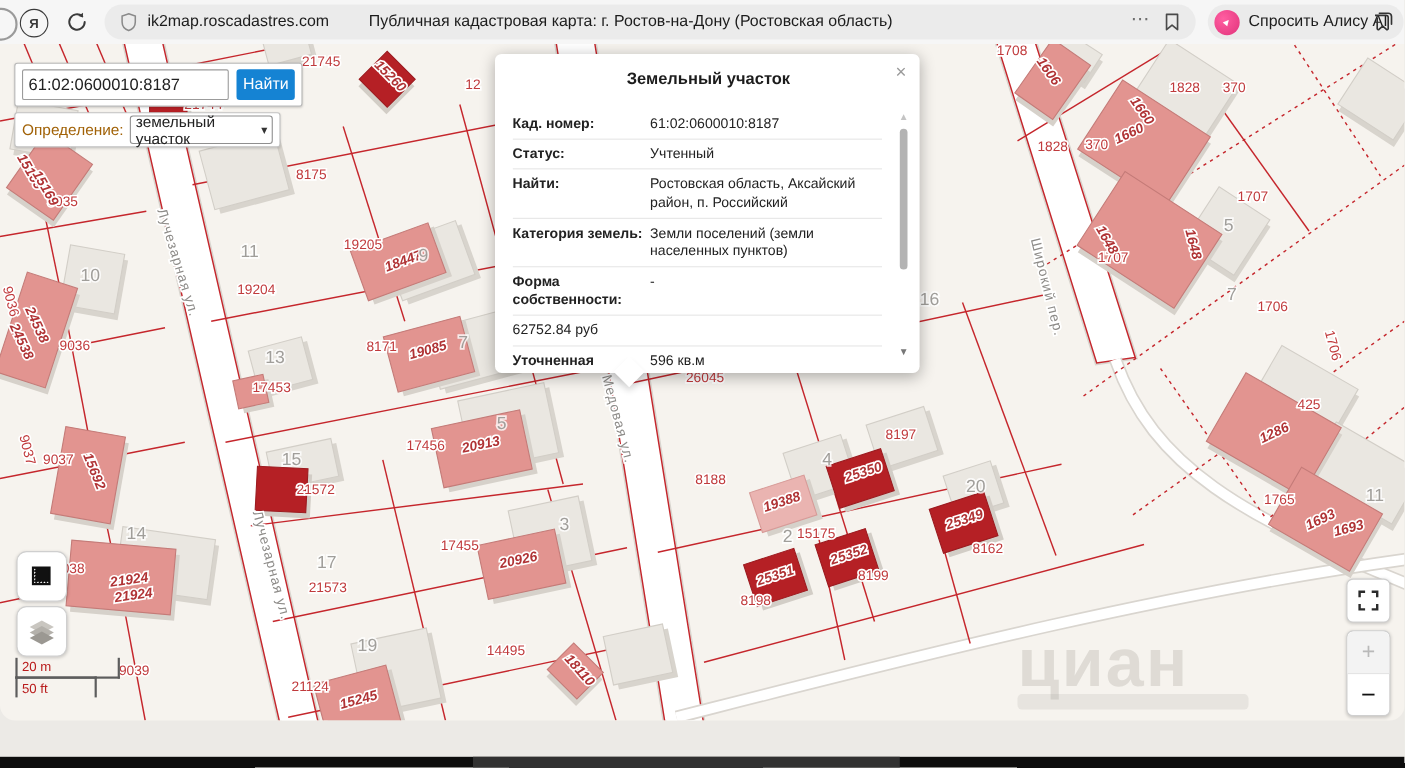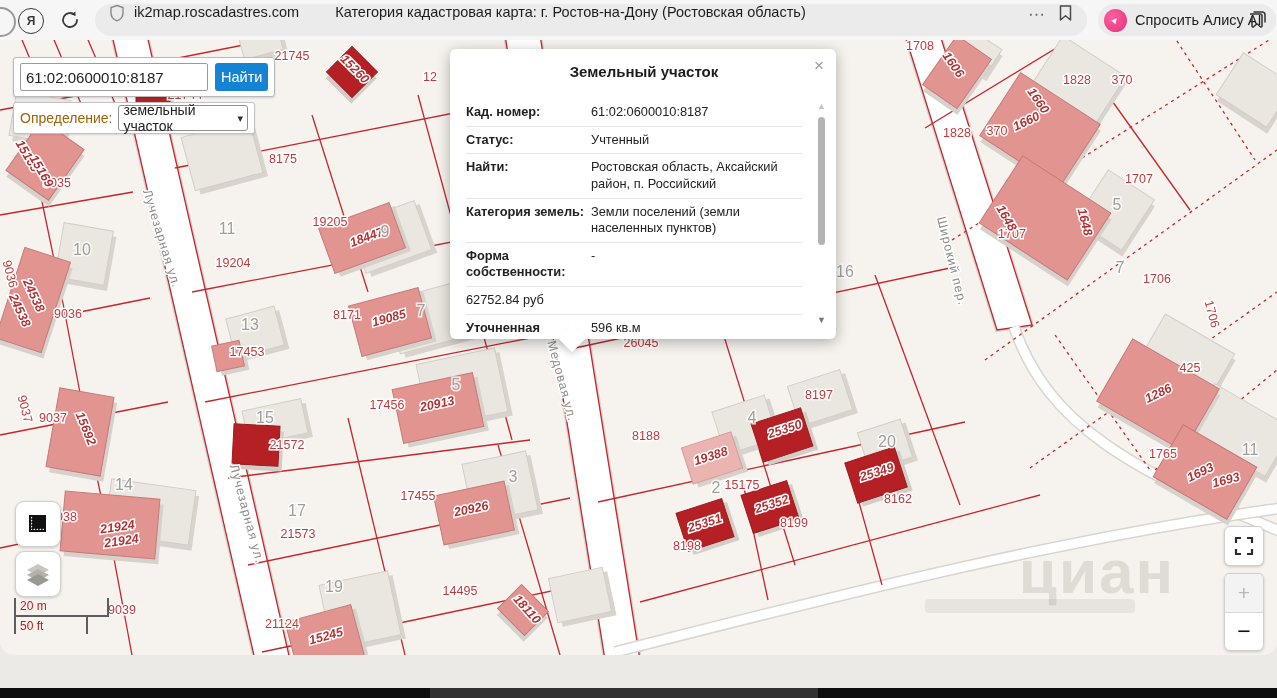--- a/index.html
+++ b/index.html
@@ -5,21 +5,21 @@
   html,body{margin:0;padding:0;}
   body{font-family:"Liberation Sans",sans-serif;background:#eceae6;}
   .screen{position:relative;width:1277px;height:698px;overflow:hidden;background:#eceae6;}
   
   .toolbar{position:absolute;left:0;top:0;width:1277px;height:40px;background:#f6f6f6;display:flex;align-items:center;}
   .win-circle{position:absolute;left:-14px;top:7px;width:26px;height:26px;border:2px solid #9a9a9a;border-radius:50%;}
   .ybrowser{position:absolute;left:18px;top:8px;width:24px;height:24px;border:1.8px solid #3a3a3a;border-radius:50%;
     display:flex;align-items:center;justify-content:center;font-size:12px;font-weight:bold;color:#3a3a3a;}
   .refresh{position:absolute;left:58px;top:8px;width:24px;height:24px;color:#3a3a3a;}
   .addressbar{position:absolute;left:95px;top:4px;width:992px;height:32px;background:#ebebeb;border-radius:16px;
-    display:flex;align-items:flex-start;padding:0 14px;box-sizing:border-box;}
+    display:flex;align-items:center;padding:0 14px;box-sizing:border-box;}
   .shield{width:16px;height:18px;margin-right:9px;flex:none;}
   .url{font-size:14.5px;color:#1c1c1c;white-space:nowrap;}
   .ptitle-bar{font-size:14.5px;color:#1c1c1c;margin-left:36px;white-space:nowrap;overflow:hidden;text-overflow:ellipsis;flex:1;}
   .dots{color:#6d6d6d;font-size:17px;letter-spacing:1px;margin:0 12px 6px 10px;flex:none;}
   .bm{width:15px;height:18px;flex:none;}
   .alice{position:absolute;left:1098px;top:4px;height:32px;background:#ebebeb;border-radius:16px;display:flex;align-items:center;
     padding:0 14px 0 6px;}
   .alice-logo{width:23px;height:23px;border-radius:50%;background:radial-gradient(circle at 35% 35%,#ff5ea1,#e1337b);margin-right:8px;
     display:flex;align-items:center;justify-content:center;color:#fff;font-size:9px;}
   .alice-label{font-size:14.5px;color:#1c1c1c;white-space:nowrap;}
@@ -69,21 +69,21 @@
   .fullscreen{left:1224px;top:486px;width:38px;height:38px;border-radius:6px;}
   .zoomctl{position:absolute;left:1224px;top:533px;width:38px;height:76px;background:#fff;border:1px solid #cfcfcf;border-radius:6px;
     box-shadow:0 1px 3px rgba(0,0,0,.18);display:flex;flex-direction:column;}
   .zoomctl .zin{flex:1;display:flex;align-items:center;justify-content:center;font-size:21px;color:#b9b9b9;background:#f3f3f3;
     border-bottom:1px solid #d7d7d7;border-radius:6px 6px 0 0;cursor:default;}
   .zoomctl .zout{flex:1;display:flex;align-items:center;justify-content:center;font-size:23px;color:#111;border-radius:0 0 6px 6px;cursor:pointer;}
   
   .scalebar{position:absolute;left:14px;top:558px;font-size:12px;color:#b91c1c;}
   .scale-m{width:95px;border:2px solid #5d5d5d;border-top:none;padding:1px 4px 0 4px;box-sizing:border-box;height:19px;}
   .scale-ft{width:74px;border:2px solid #5d5d5d;border-bottom:none;margin-top:-2px;padding:2px 4px 0 4px;box-sizing:border-box;height:19px;}
-  .watermark{position:absolute;left:925px;top:496px;width:250px;color:rgba(140,135,128,.22);font-weight:bold;pointer-events:none;text-align:right;}
+  .watermark{position:absolute;left:925px;top:528px;width:250px;color:rgba(140,135,128,.22);font-weight:bold;pointer-events:none;}
   .watermark .big{font-size:62px;letter-spacing:2px;}
   .watermark .blur{margin-top:-8px;height:14px;width:210px;background:rgba(150,145,138,.15);border-radius:4px;}
   
   .taskbar{position:absolute;left:0;top:688px;width:1277px;height:10px;background:#0d0d0d;}
   .taskbar .mid{position:absolute;left:430px;top:0;width:388px;height:10px;background:#313131;}
 </style>
 </head>
 <body>
 
 <div class="screen">
@@ -95,21 +95,21 @@
       <svg width="24" height="24" viewBox="0 0 24 24">
           <path d="M19 12a7 7 0 1 1-2.2-5.1" fill="none" stroke="#3a3a3a" stroke-width="1.8" stroke-linecap="round"></path>
           <path d="M17.5 3.5 L17.3 7.6 L13.3 6.5 Z" fill="#3a3a3a"></path>
         </svg>
     </div>
     <div class="addressbar">
       <svg class="shield" viewBox="0 0 16 18">
           <path d="M8 1.5 L14 3.6 V9 C14 13 11.4 15.6 8 16.8 C4.6 15.6 2 13 2 9 V3.6 Z" fill="none" stroke="#8a8a8a" stroke-width="1.4"></path>
         </svg>
       <span class="url">ik2map.roscadastres.com</span>
-      <span class="ptitle-bar">Категория кадастровая карта: г. Ростов-на-Дону (Ростовская область)</span>
+      <span class="ptitle-bar">Публичная кадастровая карта: г. Ростов-на-Дону (Ростовская область)</span>
       <span class="dots">⋯</span>
       <svg class="bm" viewBox="0 0 15 18">
           <path d="M2.5 2 H12.5 V16 L7.5 11.8 L2.5 16 Z" fill="none" stroke="#4a4a4a" stroke-width="1.5" stroke-linejoin="round"></path>
         </svg>
     </div>
     <div class="alice">
       <div class="alice-logo">
           <span style="transform:rotate(40deg);display:inline-block;">▲</span>
         </div>
       <span class="alice-label">Спросить Алису AI</span>

